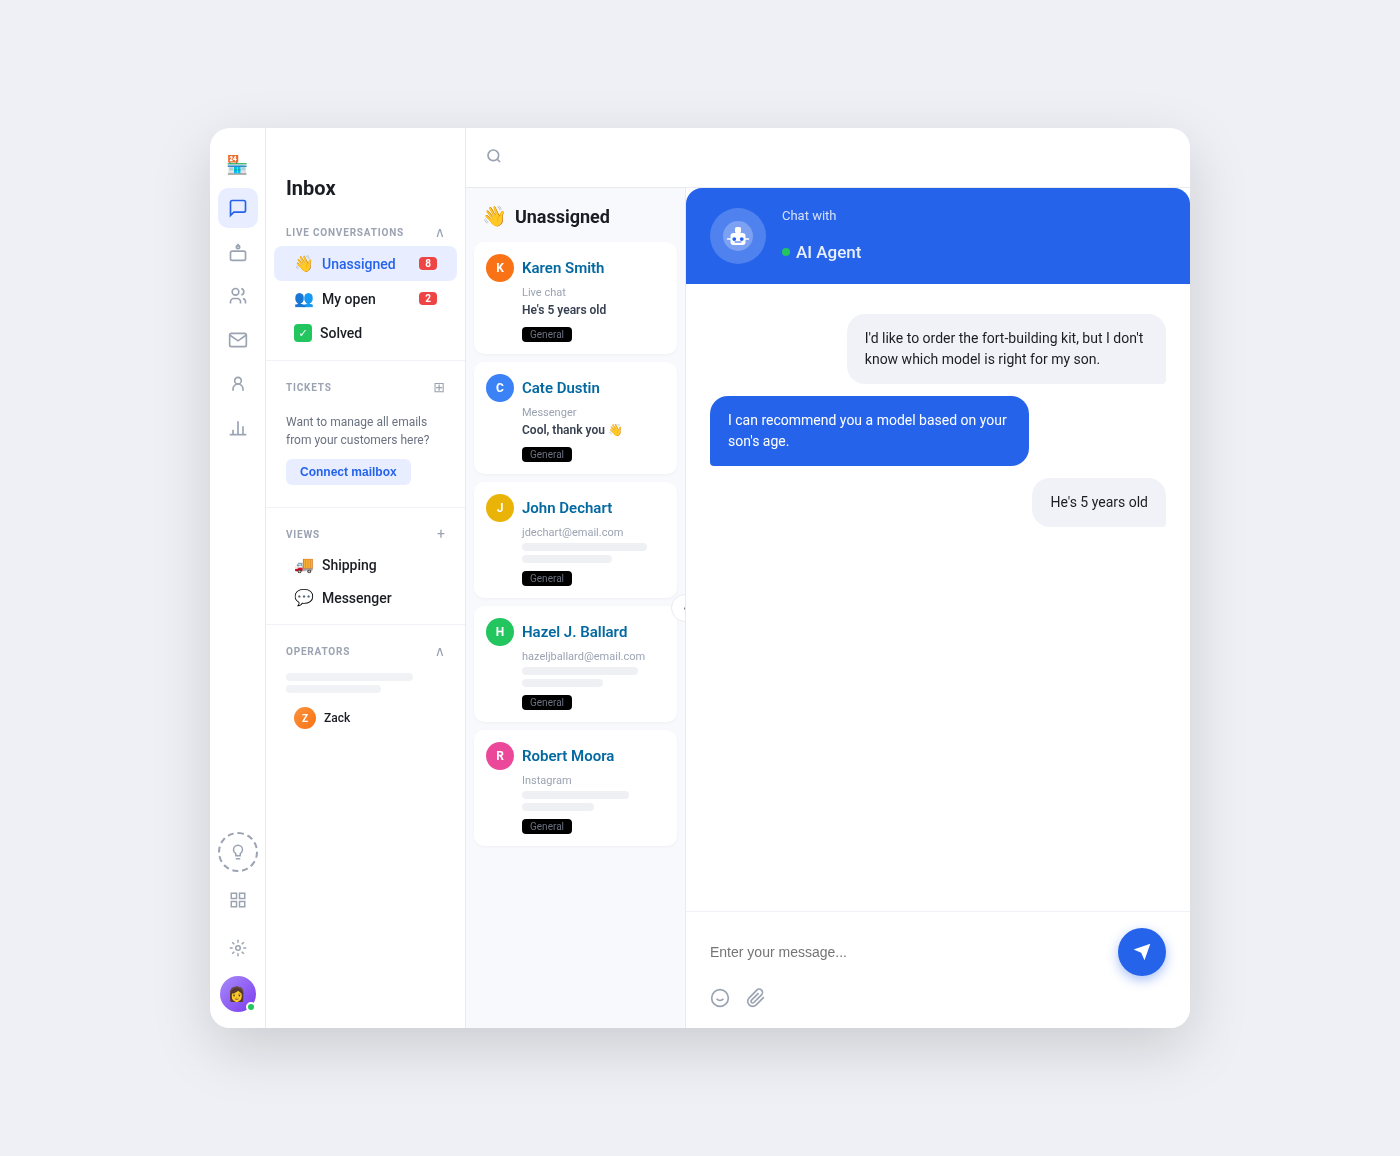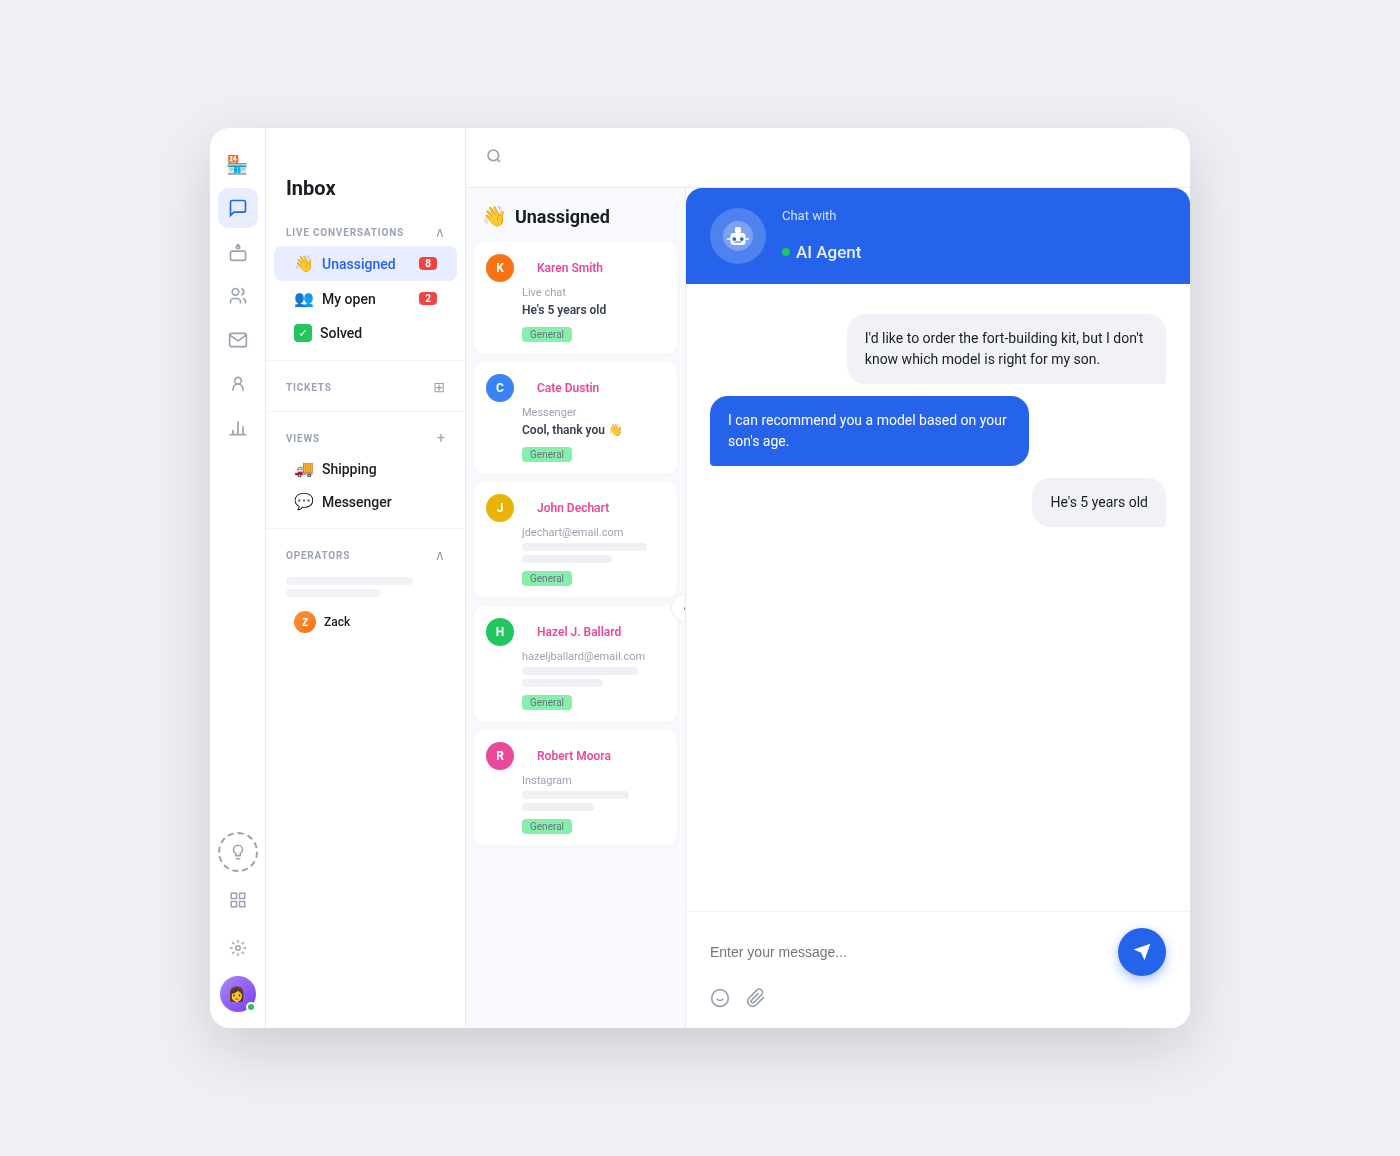--- a/index.html
+++ b/index.html
@@ -374,45 +374,44 @@
       display: flex;
       align-items: center;
       justify-content: center;
       color: white;
       font-size: 12px;
       font-weight: bold;
       flex-shrink: 0;
     }
 
     .conv-name {
-      font-size: 12px;
+      font-size: 15px;
       font-weight: 600;
-      color: #ec4899;
-      flex: 1;
-      margin-left: 15px;
+      color: #0369a1;
+      flex: 1;
     }
 
     .conv-channel {
       font-size: 11px;
       color: #9ba3b2;
       margin-bottom: 4px;
       margin-left: 36px;
     }
 
     .conv-preview {
       font-size: 12px;
       color: #374151;
       font-weight: 600;
       margin-left: 36px;
       margin-bottom: 6px;
     }
 
     .conv-tag {
       display: inline-block;
-      background: #86efac;
+      background: #000000;
       color: #6b7280;
       font-size: 10px;
       border-radius: 4px;
       padding: 2px 8px;
       margin-left: 36px;
     }
 
     .conv-placeholder {
       height: 8px;
       background: #e8eaf0;
@@ -674,20 +673,24 @@
     <div class="sidebar-item">
       <span class="solved-icon">✓</span>
       <span class="sidebar-item-label">Solved</span>
     </div>
 
     <div class="divider"></div>
 
     <div class="section-header">
       <span class="section-label">TICKETS</span>
       <span class="section-icon">⊞</span>
+    </div>
+    <div class="tickets-section">
+      <div class="tickets-info">Want to manage all emails from your customers here?</div>
+      <button class="connect-btn">Connect mailbox</button>
     </div>
 
     <div class="divider"></div>
 
     <div class="section-header">
       <span class="section-label">VIEWS</span>
       <span class="section-icon">+</span>
     </div>
 
     <div class="views-item">

